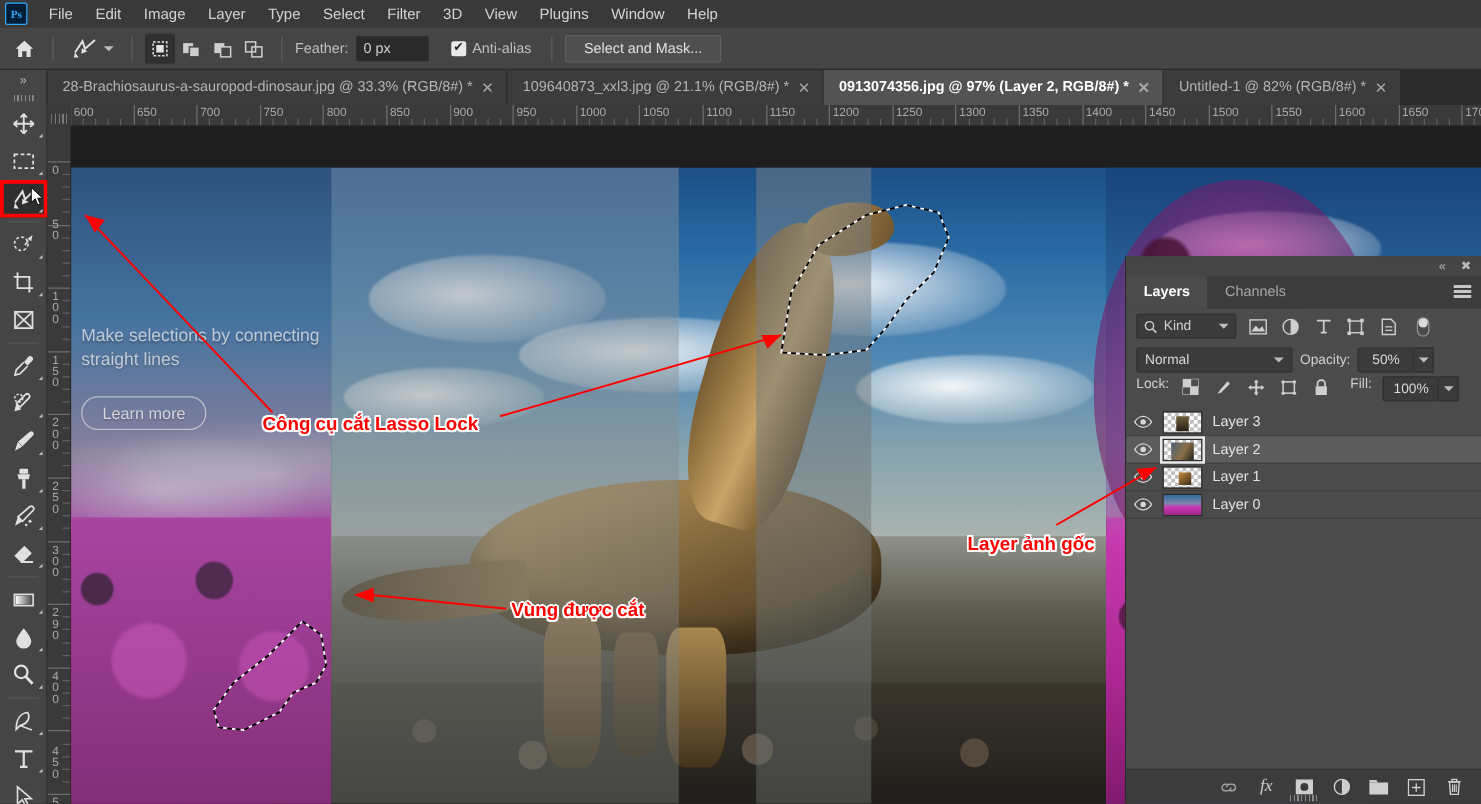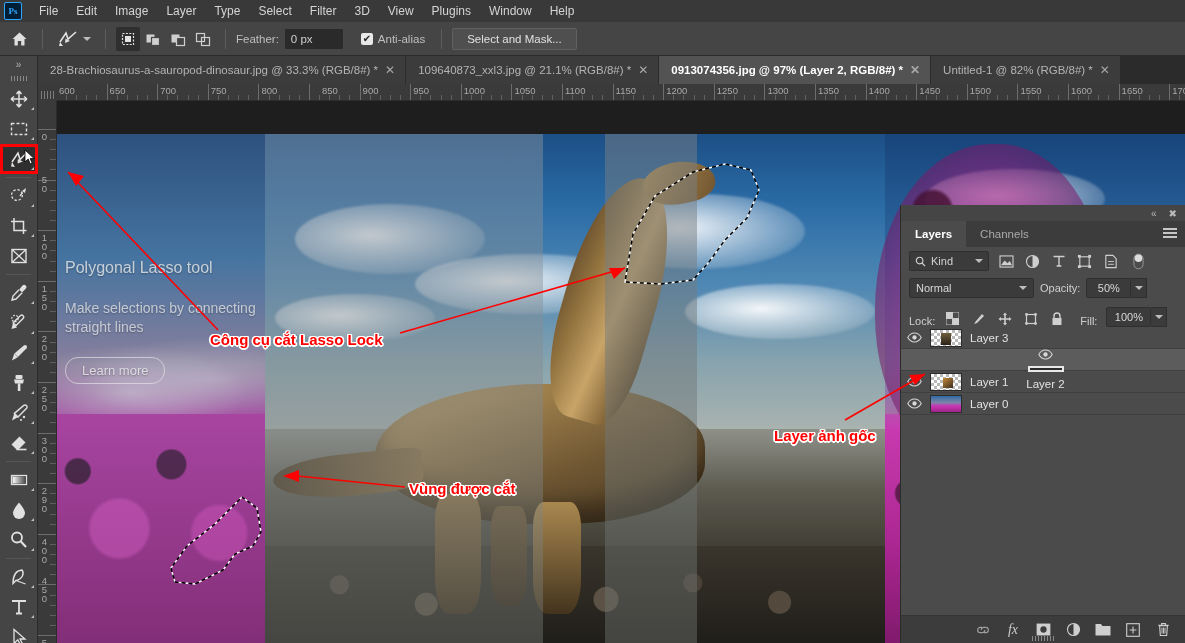--- a/index.html
+++ b/index.html
@@ -257,27 +257,27 @@
   .blend-sel .cv { margin-left:auto; }
   .num-box {
     background:#3b3b3b; border:1px solid #2f2f2f; border-radius:2px; height:20px;
     width:45px; display:flex; align-items:center; justify-content:center;
     font-size:11px; color:#d8d8d8;
   }
   .num-cv {
     width:16px; height:20px; background:#3b3b3b; border:1px solid #2f2f2f;
     border-left:none; display:flex; align-items:center; justify-content:center;
   }
-  .lock-row { height:26px; display:flex; align-items:flex-end; gap:9px; padding:0 8px; }
+  .lock-row { height:26px; display:flex; align-items:flex-start; gap:9px; padding:0 8px; }
   .layers-list { flex:1; background:#4b4b4b; overflow:hidden; }
   .layer-row {
     height:22px; display:flex; align-items:center; gap:8px;
     border-bottom:1px solid #3f3f3f; padding-left:5px;
   }
-  .layer-row.selected { background:#5c5c5c;flex-direction:column; }
+  .layer-row.selected { background:#5c5c5c; }
   .eye { width:16px; display:flex; align-items:center; justify-content:center; }
   .thumb {
     width:32px; height:18px; border:1px solid #2c2c2c;
     background-image:
       linear-gradient(45deg,#b9b9b9 25%, transparent 25%, transparent 75%, #b9b9b9 75%),
       linear-gradient(45deg,#b9b9b9 25%, #ffffff 25%, #ffffff 75%, #b9b9b9 75%);
     background-size:6px 6px; background-position:0 0,3px 3px;
     position:relative; overflow:hidden;
   }
   .thumb.selected-thumb { outline:2px solid #e8e8e8; outline-offset:0; }
@@ -562,21 +562,21 @@
       <div class="rtickmin" style="left: 190.04px;"></div>
       <div class="rtickmin" style="left: 200.16px;"></div>
       <div class="rtickmin" style="left: 210.28px;"></div>
       <div class="rtickmaj" style="left: 220.4px;"></div>
       <div class="rlabel" style="left: 223.4px;">800</div>
       <div class="rtickmin" style="left: 230.52px;"></div>
       <div class="rtickmin" style="left: 240.64px;"></div>
       <div class="rtickmin" style="left: 250.76px;"></div>
       <div class="rtickmin" style="left: 260.88px;"></div>
       <div class="rtickmaj" style="left: 271px;"></div>
-      <div class="rlabel" style="left: 284px;">850</div>
+      <div class="rlabel" style="left: 274px;">850</div>
       <div class="rtickmin" style="left: 281.12px;"></div>
       <div class="rtickmin" style="left: 291.24px;"></div>
       <div class="rtickmin" style="left: 301.36px;"></div>
       <div class="rtickmin" style="left: 311.48px;"></div>
       <div class="rtickmaj" style="left: 321.6px;"></div>
       <div class="rlabel" style="left: 324.6px;">900</div>
       <div class="rtickmin" style="left: 331.72px;"></div>
       <div class="rtickmin" style="left: 341.84px;"></div>
       <div class="rtickmin" style="left: 351.96px;"></div>
       <div class="rtickmin" style="left: 362.08px;"></div>
@@ -723,21 +723,21 @@
       <div class="vtickmin" style="top: 402.44px;"></div>
       <div class="vtickmin" style="top: 412.56px;"></div>
       <div class="vtickmin" style="top: 422.68px;"></div>
       <div class="vtickmaj" style="top: 432.8px;"></div>
       <div class="vlabel" style="top: 435.8px;">400</div>
       <div class="vtickmin" style="top: 442.92px;"></div>
       <div class="vtickmin" style="top: 453.04px;"></div>
       <div class="vtickmin" style="top: 463.16px;"></div>
       <div class="vtickmin" style="top: 473.28px;"></div>
       <div class="vtickmaj" style="top: 483.4px;"></div>
-      <div class="vlabel" style="top: 475px;">450</div>
+      <div class="vlabel" style="top: 496px;">450</div>
       <div class="vtickmin" style="top: 493.52px;"></div>
       <div class="vtickmin" style="top: 503.64px;"></div>
       <div class="vtickmin" style="top: 513.76px;"></div>
       <div class="vtickmin" style="top: 523.88px;"></div>
       <div class="vtickmaj" style="top: 534px;"></div>
       <div class="vlabel" style="top: 537px;">500</div>
     </div>
   <div class="ruler-corner">
       <i></i>
     </div>
@@ -826,21 +826,20 @@
           position:absolute; left:86px; top:300px; width:16px; height:160px;
           background:linear-gradient(90deg,#2e1322,#5a2742,#2a101f);"></div>
         <div class="mag-foliage" style="height:42%;"></div>
       </div>
 
       <div class="overlay-band" style="left:208px; width:278px;"></div>
       <div class="overlay-band" style="left:548px; width:92px; background:linear-gradient(180deg,rgba(120,128,134,.5),rgba(105,110,105,.48));"></div>
       <div class="overlay-band" style="left:0px; width:208px; background:linear-gradient(180deg,rgba(90,110,140,.30),rgba(90,100,110,.22)); height:100%;"></div>
 
       <div class="tooltip-overlay" style="left:8px; top:125px; width:260px;">
-        <div class="tt-title">Polygonal Lasso tool</div>
         <div class="tt-body">Make selections by connecting</div>
         <div class="tt-body">straight lines</div>
         <div class="tt-btn">Learn more</div>
       </div>
 
       <svg class="ants" style="left:540px; top:0px; width:200px; height:190px;">
         <path d="M28 148 L36 100 L58 62 L96 38 L128 30 L154 36 L162 56 L150 84 L128 106 L112 128 L96 146 L64 150 Z" fill="none" stroke="#ffffff" stroke-width="1.4" stroke-dasharray="4 3"></path>
         <path d="M28 148 L36 100 L58 62 L96 38 L128 30 L154 36 L162 56 L150 84 L128 106 L112 128 L96 146 L64 150 Z" fill="none" stroke="#000000" stroke-width="1.4" stroke-dasharray="4 3" stroke-dashoffset="4"></path>
       </svg>
 

